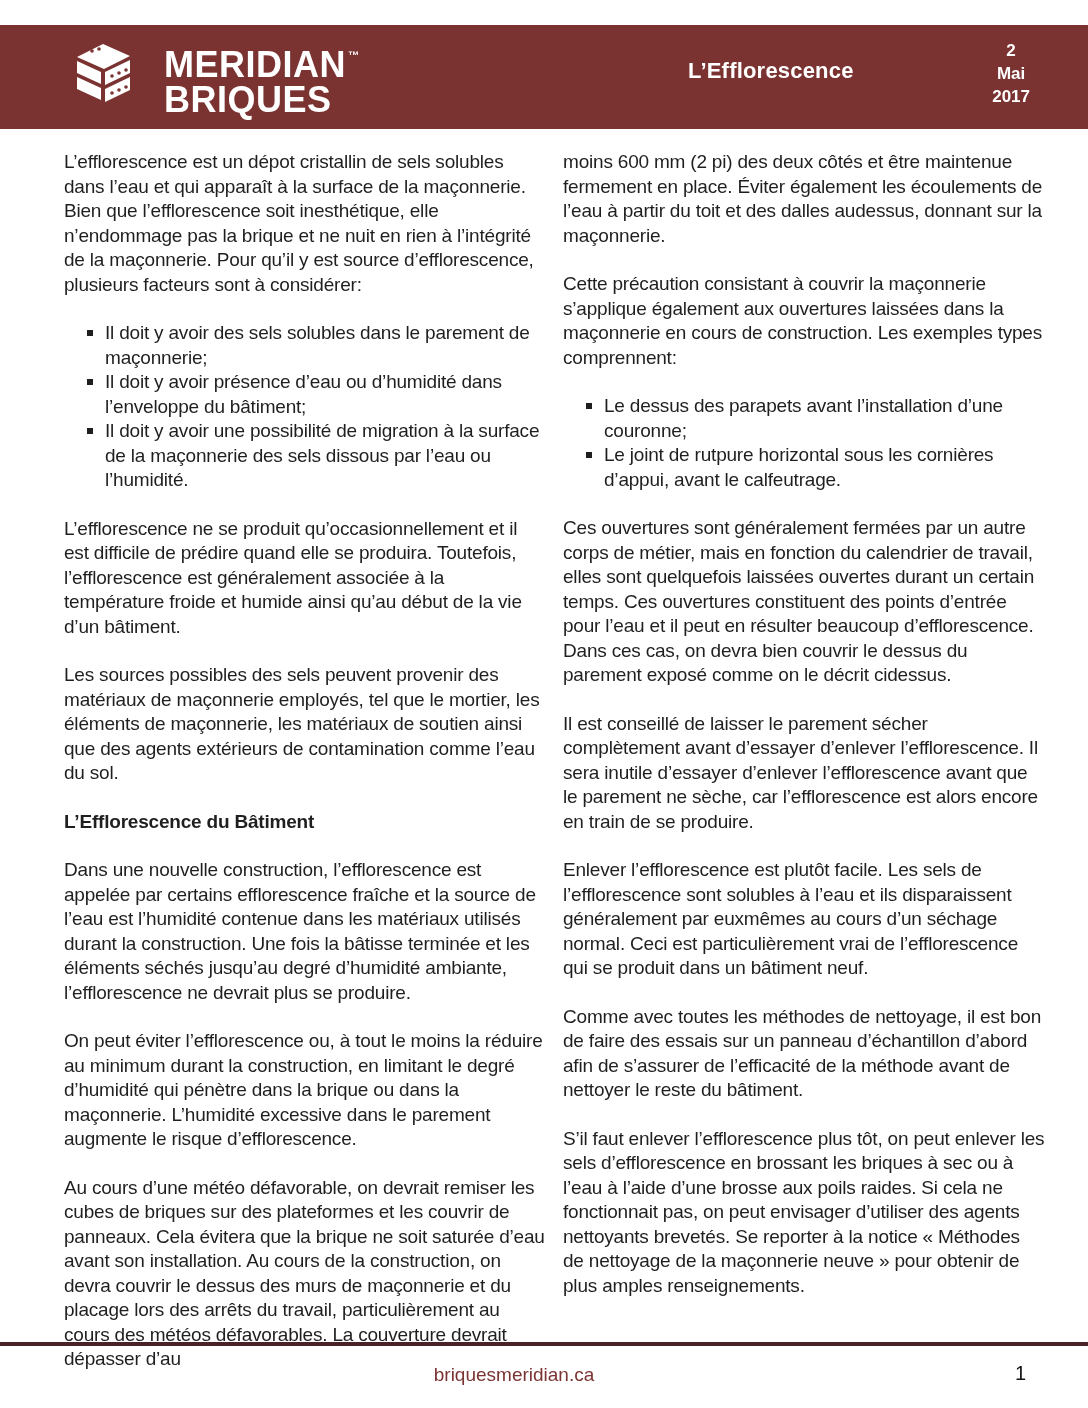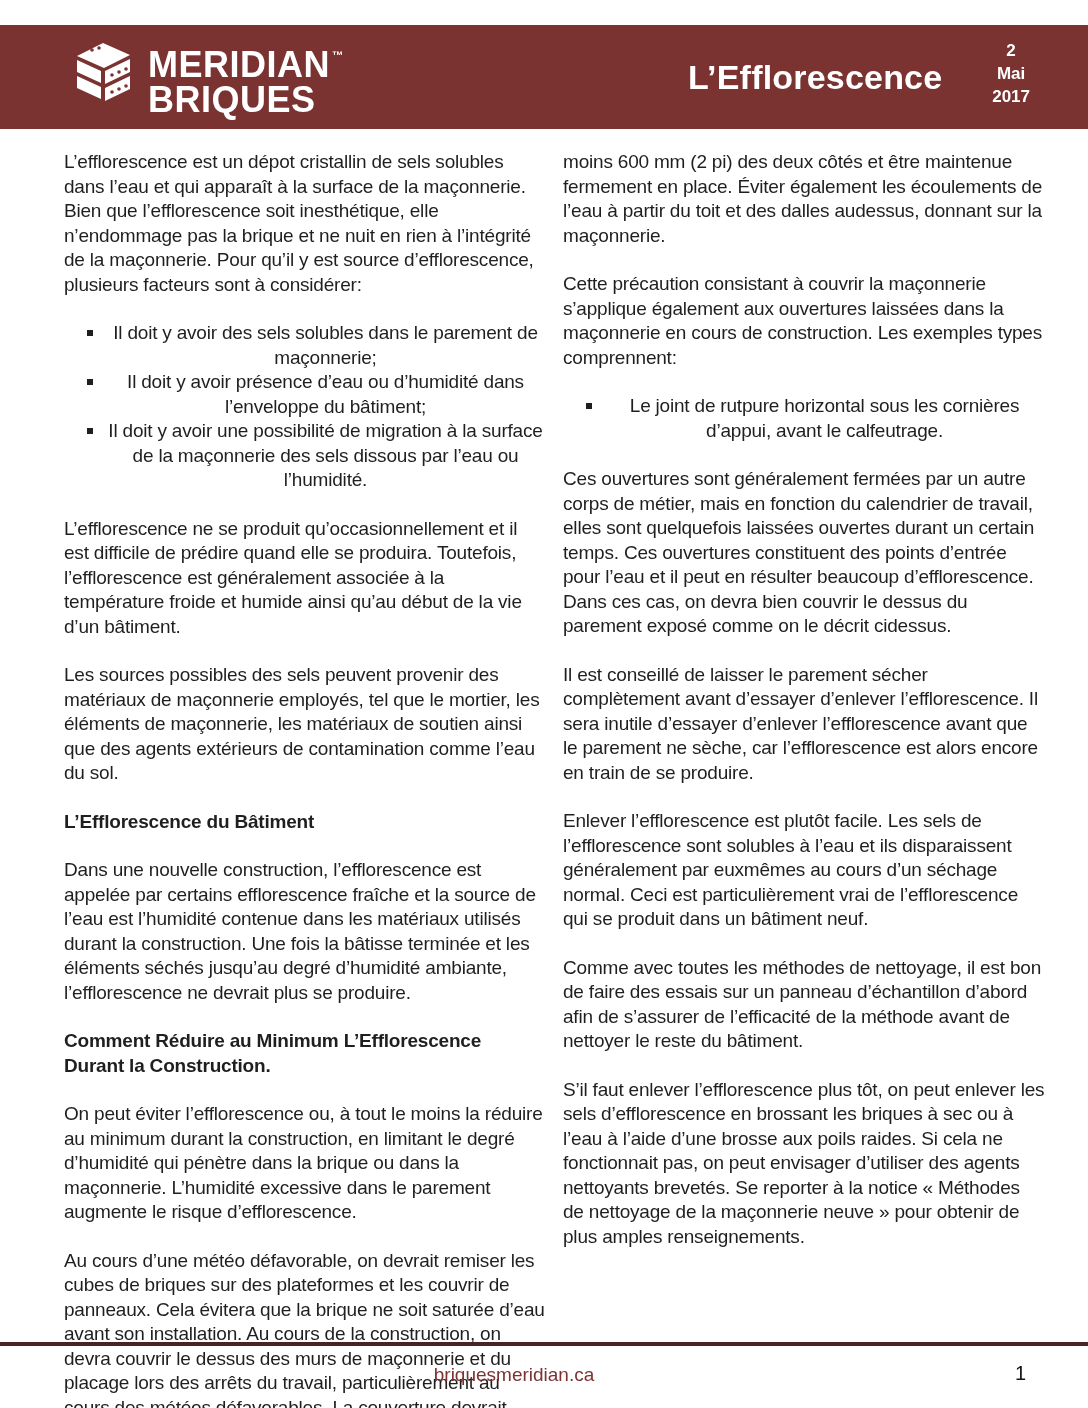--- a/index.html
+++ b/index.html
@@ -9,39 +9,39 @@
     font-family:"Liberation Sans", sans-serif;
     overflow:hidden;
   }
   .page { position:absolute; inset:0; }
 
   
   .header {
     position:absolute; top:25px; left:0; width:1088px; height:104px;
     background:#7B3332; color:#ffffff;
   }
-  .logo { position:absolute; left:70px; top:13px; display:flex; gap:12px; }
+  .logo { position:absolute; left:70px; top:13px; display:flex; align-items:center; gap:28px; }
   .logo-icon { width:66px; height:78px; }
   .logo-text { font-weight:bold; font-size:36px; line-height:35px; letter-spacing:0.5px; white-space:nowrap; }
   .tm { font-size:11px; vertical-align:18px; margin-left:2px; font-weight:bold; }
-  .doc-title { position:absolute; left:688px; top:33px; font-size:34px; font-weight:bold; letter-spacing:0.2px; white-space:nowrap; }
+  .doc-title { position:absolute; left:688px; top:33px; font-size:22px; font-weight:bold; letter-spacing:0.2px; white-space:nowrap; }
   .date-block { position:absolute; right:58px; top:14px; text-align:center; font-weight:bold; font-size:17px; line-height:23px; }
 
   
   .col {
     position:absolute; top:150px; width:482px;
     font-size:19px; line-height:24.5px; letter-spacing:-0.2px;
     text-align:left;
   }
   .col-left { left:64px; }
   .col-right { left:563px; }
   .para { margin:0 0 24px 0; }
   .heading { font-weight:bold; }
   .bullets { list-style:none; margin:0 0 24px 0; padding:0; }
-  .bullets li { position:relative; padding-left:41px;text-align:center; }
+  .bullets li { position:relative; padding-left:41px; }
   .marker { position:absolute; left:23px; top:9px; width:6px; height:6px; background:#1f1f1f; }
 
   
   .footer-rule { position:absolute; top:1342px; left:0; width:1088px; height:4px; background:#4A2127; }
   .footer-url { position:absolute; top:1364px; left:0; width:1028px; text-align:center; color:#7B3332; font-size:19px; }
   .footer-page { position:absolute; top:1362px; right:62px; font-size:20px; color:#141414; }
 </style>
 </head>
 <body>
 
@@ -87,28 +87,28 @@
       <p class="para">L’efflorescence est un dépot cristallin de sels solubles dans l’eau et qui apparaît à la surface de la maçonnerie. Bien que l’efflorescence soit inesthétique, elle n’endommage pas la brique et ne nuit en rien à l’intégrité de la maçonnerie. Pour qu’il y est source d’efflorescence, plusieurs facteurs sont à considérer:</p>
       <ul class="bullets">
         <li><span class="marker"></span><span>Il doit y avoir des sels solubles dans le parement de maçonnerie;</span></li>
         <li><span class="marker"></span><span>Il doit y avoir présence d’eau ou d’humidité dans l’enveloppe du bâtiment;</span></li>
         <li><span class="marker"></span><span>Il doit y avoir une possibilité de migration à la surface de la maçonnerie des sels dissous par l’eau ou l’humidité.</span></li>
       </ul>
       <p class="para">L’efflorescence ne se produit qu’occasionnellement et il est difficile de prédire quand elle se produira. Toutefois, l’efflorescence est généralement associée à la température froide et humide ainsi qu’au début de la vie d’un bâtiment.</p>
       <p class="para">Les sources possibles des sels peuvent provenir des matériaux de maçonnerie employés, tel que le mortier, les éléments de maçonnerie, les matériaux de soutien ainsi que des agents extérieurs de contamination comme l’eau du sol.</p>
       <p class="para heading">L’Efflorescence du Bâtiment</p>
       <p class="para">Dans une nouvelle construction, l’efflorescence est appelée par certains efflorescence fraîche et la source de l’eau est l’humidité contenue dans les matériaux utilisés durant la construction. Une fois la bâtisse terminée et les éléments séchés jusqu’au degré d’humidité ambiante, l’efflorescence ne devrait plus se produire.</p>
-      <p class="para heading">Comment Réduire au Minimum L’Efflorescence Durant la Construction.</p>
       <p class="para">On peut éviter l’efflorescence ou, à tout le moins la réduire au minimum durant la construction, en limitant le degré d’humidité qui pénètre dans la brique ou dans la maçonnerie. L’humidité excessive dans le parement augmente le risque d’efflorescence.</p>
       <p class="para">Au cours d’une météo défavorable, on devrait remiser les cubes de briques sur des plateformes et les couvrir de panneaux. Cela évitera que la brique ne soit saturée d’eau avant son installation. Au cours de la construction, on devra couvrir le dessus des murs de maçonnerie et du placage lors des arrêts du travail, particulièrement au cours des météos défavorables. La couverture devrait dépasser d’au</p>
     </div>
   <div class="col col-right">
       <p class="para">moins 600 mm (2 pi) des deux côtés et être maintenue fermement en place. Éviter également les écoulements de l’eau à partir du toit et des dalles audessus, donnant sur la maçonnerie.</p>
       <p class="para">Cette précaution consistant à couvrir la maçonnerie s’applique également aux ouvertures laissées dans la maçonnerie en cours de construction. Les exemples types comprennent:</p>
       <ul class="bullets">
+        <li><span class="marker"></span><span>Le dessus des parapets avant l’installation d’une couronne;</span></li>
         <li><span class="marker"></span><span>Le joint de rutpure horizontal sous les cornières d’appui, avant le calfeutrage.</span></li>
       </ul>
       <p class="para">Ces ouvertures sont généralement fermées par un autre corps de métier, mais en fonction du calendrier de travail, elles sont quelquefois laissées ouvertes durant un certain temps. Ces ouvertures constituent des points d’entrée pour l’eau et il peut en résulter beaucoup d’efflorescence. Dans ces cas, on devra bien couvrir le dessus du parement exposé comme on le décrit cidessus.</p>
       <p class="para">Il est conseillé de laisser le parement sécher complètement avant d’essayer d’enlever l’efflorescence. Il sera inutile d’essayer d’enlever l’efflorescence avant que le parement ne sèche, car l’efflorescence est alors encore en train de se produire.</p>
       <p class="para">Enlever l’efflorescence est plutôt facile. Les sels de l’efflorescence sont solubles à l’eau et ils disparaissent généralement par euxmêmes au cours d’un séchage normal. Ceci est particulièrement vrai de l’efflorescence qui se produit dans un bâtiment neuf.</p>
       <p class="para">Comme avec toutes les méthodes de nettoyage, il est bon de faire des essais sur un panneau d’échantillon d’abord afin de s’assurer de l’efficacité de la méthode avant de nettoyer le reste du bâtiment.</p>
       <p class="para">S’il faut enlever l’efflorescence plus tôt, on peut enlever les sels d’efflorescence en brossant les briques à sec ou à l’eau à l’aide d’une brosse aux poils raides. Si cela ne fonctionnait pas, on peut envisager d’utiliser des agents nettoyants brevetés. Se reporter à la notice « Méthodes de nettoyage de la maçonnerie neuve » pour obtenir de plus amples renseignements.</p>
     </div>
 
   <div class="footer-rule"></div>

